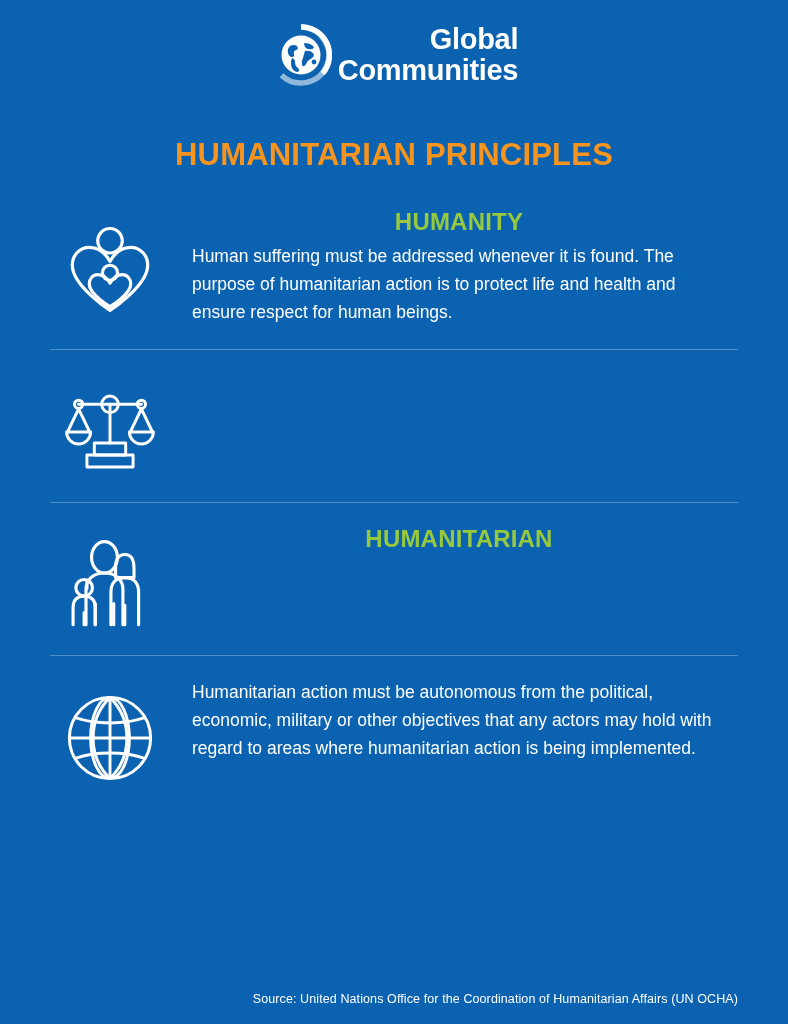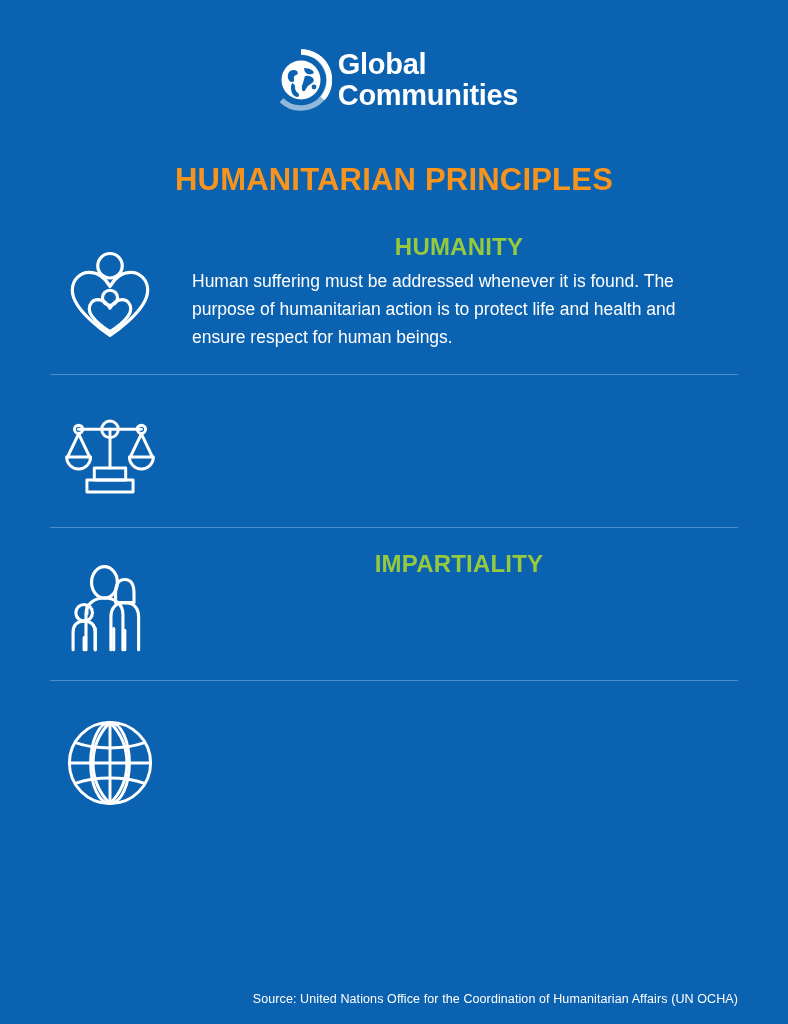--- a/index.html
+++ b/index.html
@@ -14,22 +14,23 @@
     overflow: hidden;
     position: relative;
   }
 
   
   .logo-block {
     display: flex;
     align-items: center;
     justify-content: center;
     gap: 6px;
-    padding-top: 44px;
+    padding-top: 19px;
     height: 72px;
+    text-align: right;
   }
   .logo-mark {
     width: 62px;
     height: 62px;
     flex: 0 0 62px;
   }
   .logo-wordmark {
     color: #FFFFFF;
     font-size: 29px;
     font-weight: bold;
@@ -206,21 +207,21 @@
           <circle cx="24" cy="55" r="9"></circle>
           <path d="M24 64 C16 64 12 69 12 76 L12 95"></path>
           <path d="M24 64 C32 64 36 69 36 76 L36 95"></path>
           <line x1="24" y1="95" x2="24" y2="82"></line>
 
           <line x1="27" y1="48" x2="27" y2="56"></line>
         </g>
       </svg>
     </div>
     <div class="principle-body">
-      <h2 class="principle-title">IMPARTIALITY</h2>
+      <h2 class="principle-title">HUMANITARIAN</h2>
     </div>
   </div>
 
   <div class="divider"></div>
 
   <div class="principle sec-pad-top">
     <div class="principle-icon">
       <svg viewBox="0 0 104 104" width="96" height="96" aria-hidden="true">
         <g fill="none" stroke="#FFFFFF" stroke-width="3.2">
           <circle cx="52" cy="52" r="44"></circle>
@@ -228,18 +229,19 @@
           <line x1="8" y1="52" x2="96" y2="52"></line>
           <ellipse cx="52" cy="52" rx="21" ry="44"></ellipse>
           <path d="M52 8 A62 62 0 0 1 52 96"></path>
           <path d="M52 8 A62 62 0 0 0 52 96"></path>
           <path d="M14.5 30 A60 26 0 0 0 89.5 30"></path>
           <path d="M14.5 74 A60 26 0 0 1 89.5 74"></path>
         </g>
       </svg>
     </div>
     <div class="principle-body">
+      <p class="principle-text">Humanitarian action must be autonomous from the political, economic, military or other objectives that any actors may hold with regard to areas where humanitarian action is being implemented.</p>
     </div>
   </div>
 
 </div>
 
 <div class="footer">Source: United Nations Office for the Coordination of Humanitarian Affairs (UN OCHA)</div>
 
 </body></html>

